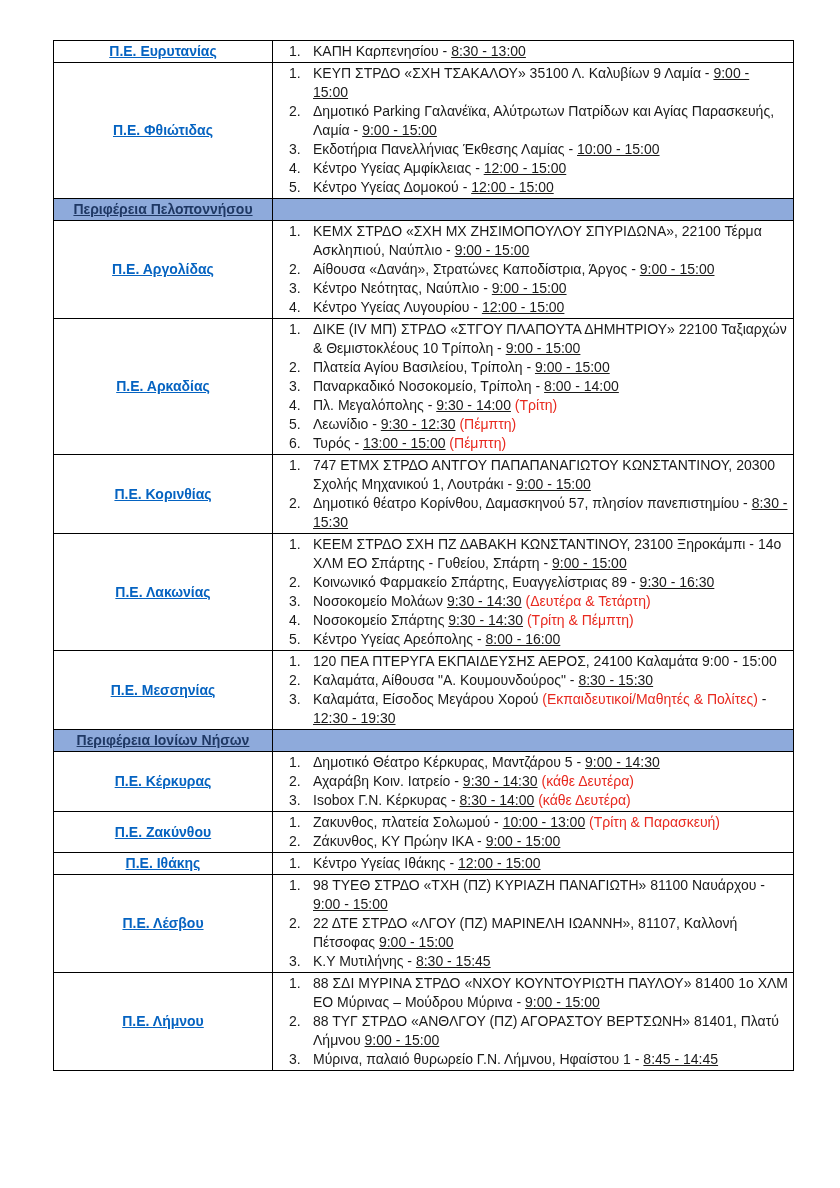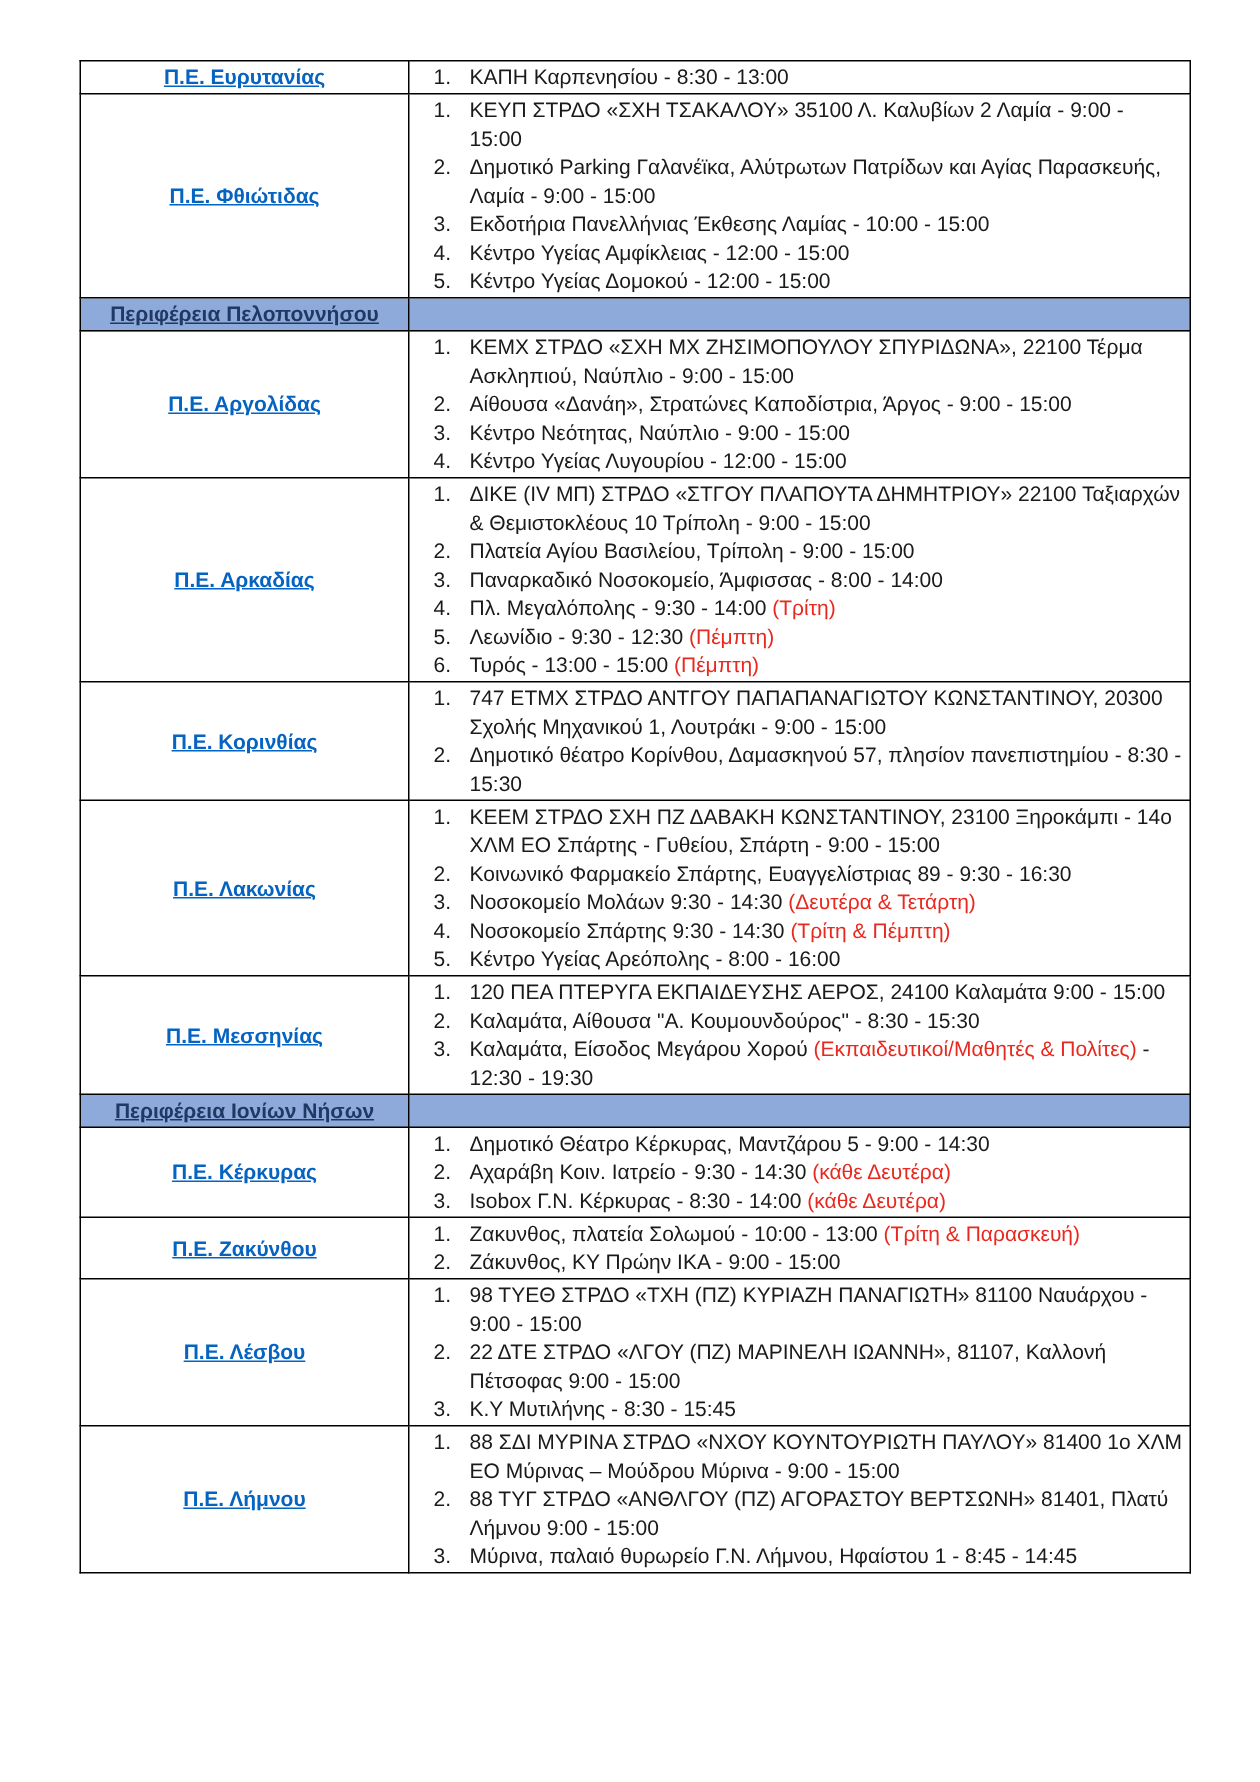--- a/index.html
+++ b/index.html
@@ -47,21 +47,21 @@
     color:var(--header-text);
     font-weight:700;
     text-decoration:underline;
     cursor:pointer;
     text-align:center;
   }
   .items-cell{padding:1px 4px 1px 0;}
   .item{display:flex;align-items:flex-start;}
   .num{flex:0 0 24px;margin-left:13px;}
   .content{flex:1;padding-right:2px;}
-  .time{}
+  .time{text-decoration:underline;}
   .red{color:var(--red);}
 </style>
 </head>
 <body>
 
 <div class="page">
   <table class="schedule">
     <colgroup>
         <col class="c1">
         <col class="c2">
@@ -74,21 +74,21 @@
               <span class="num">1.</span>
               <span class="content"><span>ΚΑΠΗ Καρπενησίου - </span><span class="time">8:30 - 13:00</span></span>
             </div>
           </td>
         </tr>
         <tr>
           <td class="region-cell"><span class="region-link">Π.Ε. Φθιώτιδας</span></td>
           <td class="items-cell">
             <div class="item">
               <span class="num">1.</span>
-              <span class="content"><span>ΚΕΥΠ ΣΤΡΔΟ «ΣΧΗ ΤΣΑΚΑΛΟΥ» 35100 Λ. Καλυβίων 2 Λαμία - </span><span class="time">9:00 - 15:00</span></span>
+              <span class="content"><span>ΚΕΥΠ ΣΤΡΔΟ «ΣΧΗ ΤΣΑΚΑΛΟΥ» 35100 Λ. Καλυβίων 9 Λαμία - </span><span class="time">9:00 - 15:00</span></span>
             </div>
             <div class="item">
               <span class="num">2.</span>
               <span class="content"><span>Δημοτικό Parking Γαλανέϊκα, Αλύτρωτων Πατρίδων και Αγίας Παρασκευής, Λαμία - </span><span class="time">9:00 - 15:00</span></span>
             </div>
             <div class="item">
               <span class="num">3.</span>
               <span class="content"><span>Εκδοτήρια Πανελλήνιας Έκθεσης Λαμίας - </span><span class="time">10:00 - 15:00</span></span>
             </div>
             <div class="item">
@@ -132,21 +132,21 @@
             <div class="item">
               <span class="num">1.</span>
               <span class="content"><span>ΔΙΚΕ (IV ΜΠ) ΣΤΡΔΟ «ΣΤΓΟΥ ΠΛΑΠΟΥΤΑ ΔΗΜΗΤΡΙΟΥ» 22100 Ταξιαρχών &amp; Θεμιστοκλέους 10 Τρίπολη - </span><span class="time">9:00 - 15:00</span></span>
             </div>
             <div class="item">
               <span class="num">2.</span>
               <span class="content"><span>Πλατεία Αγίου Βασιλείου, Τρίπολη - </span><span class="time">9:00 - 15:00</span></span>
             </div>
             <div class="item">
               <span class="num">3.</span>
-              <span class="content"><span>Παναρκαδικό Νοσοκομείο, Άμφισσας - </span><span class="time">8:00 - 14:00</span></span>
+              <span class="content"><span>Παναρκαδικό Νοσοκομείο, Τρίπολη - </span><span class="time">8:00 - 14:00</span></span>
             </div>
             <div class="item">
               <span class="num">4.</span>
               <span class="content"><span>Πλ. Μεγαλόπολης - </span><span class="time">9:30 - 14:00</span><span class="red"> (Τρίτη)</span></span>
             </div>
             <div class="item">
               <span class="num">5.</span>
               <span class="content"><span>Λεωνίδιο - </span><span class="time">9:30 - 12:30</span><span class="red"> (Πέμπτη)</span></span>
             </div>
             <div class="item">
@@ -234,20 +234,29 @@
         <tr>
           <td class="region-cell"><span class="region-link">Π.Ε. Ζακύνθου</span></td>
           <td class="items-cell">
             <div class="item">
               <span class="num">1.</span>
               <span class="content"><span>Ζακυνθος, πλατεία Σολωμού - </span><span class="time">10:00 - 13:00</span><span class="red"> (Τρίτη &amp; Παρασκευή)</span></span>
             </div>
             <div class="item">
               <span class="num">2.</span>
               <span class="content"><span>Ζάκυνθος, ΚΥ Πρώην ΙΚΑ - </span><span class="time">9:00 - 15:00</span></span>
+            </div>
+          </td>
+        </tr>
+        <tr>
+          <td class="region-cell"><span class="region-link">Π.Ε. Ιθάκης</span></td>
+          <td class="items-cell">
+            <div class="item">
+              <span class="num">1.</span>
+              <span class="content"><span>Κέντρο Υγείας Ιθάκης - </span><span class="time">12:00 - 15:00</span></span>
             </div>
           </td>
         </tr>
         <tr>
           <td class="region-cell"><span class="region-link">Π.Ε. Λέσβου</span></td>
           <td class="items-cell">
             <div class="item">
               <span class="num">1.</span>
               <span class="content"><span>98 ΤΥΕΘ ΣΤΡΔΟ «ΤΧΗ (ΠΖ) ΚΥΡΙΑΖΗ ΠΑΝΑΓΙΩΤΗ» 81100 Ναυάρχου - </span><span class="time">9:00 - 15:00</span></span>
             </div>

